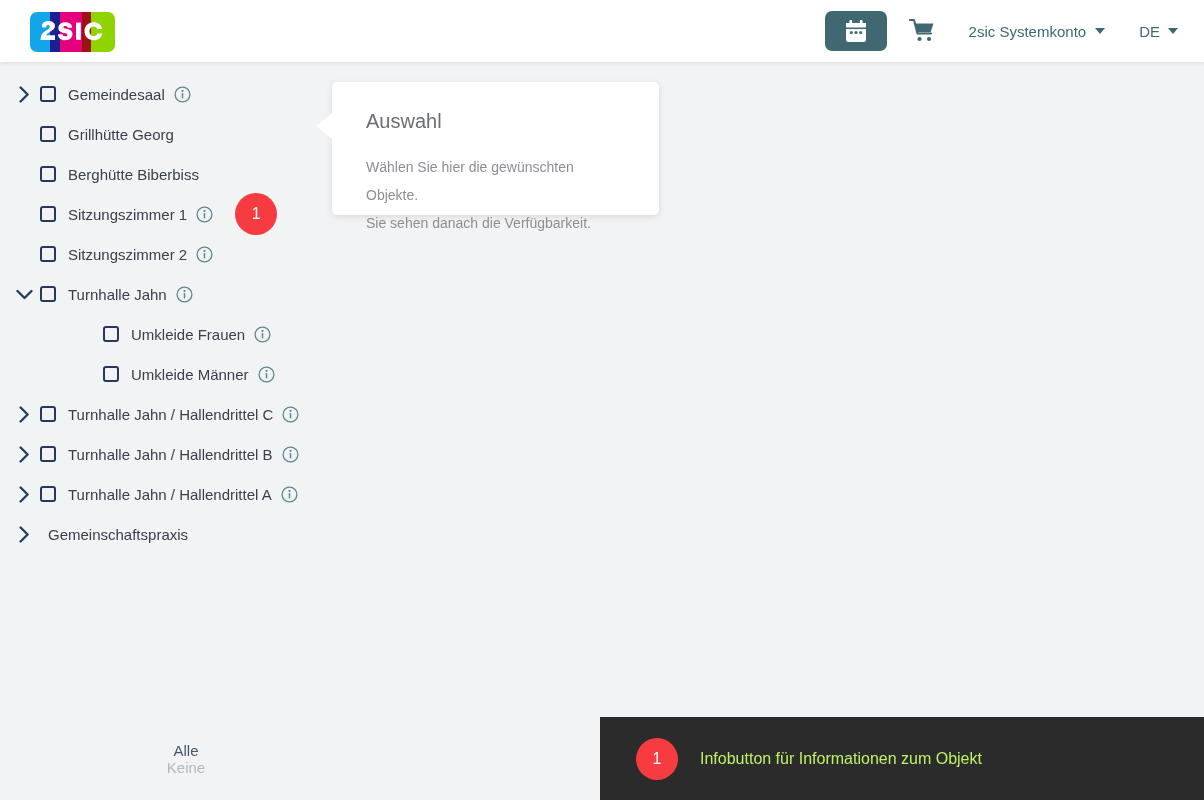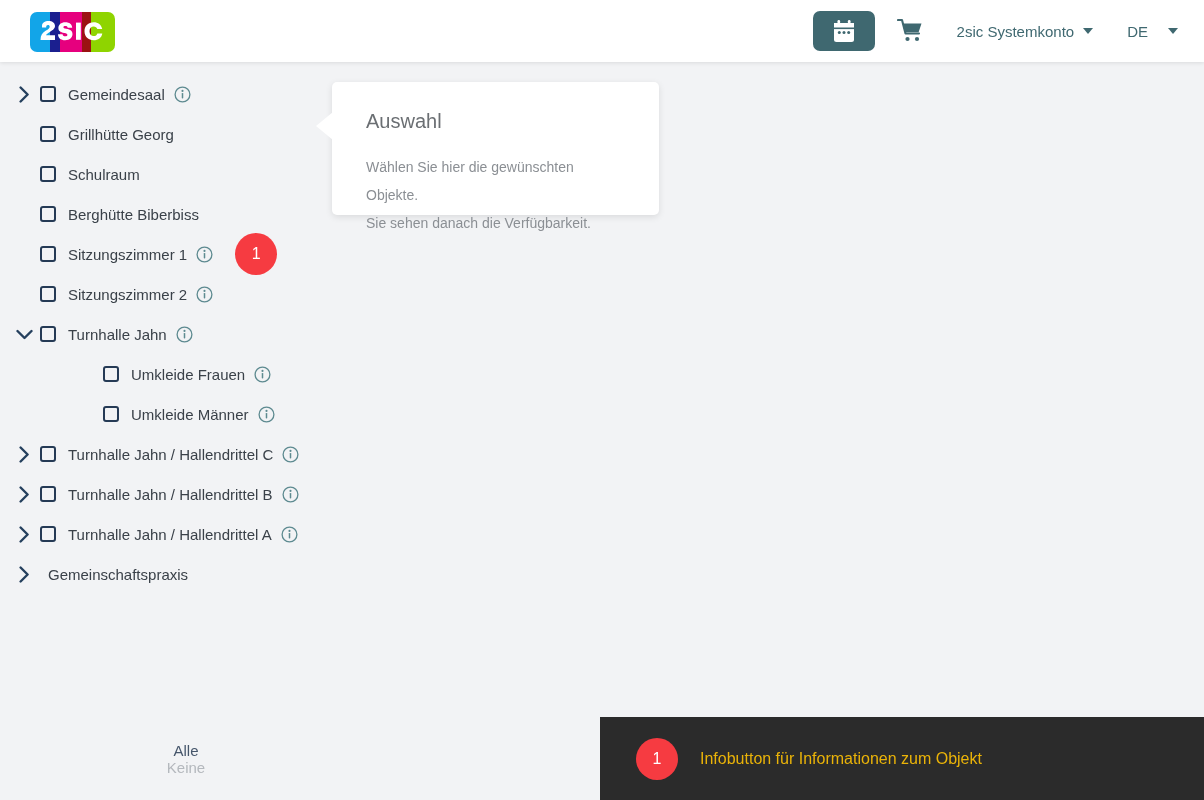--- a/index.html
+++ b/index.html
@@ -56,21 +56,21 @@
     display: flex; align-items: center; justify-content: center;
     margin-right: 24px;
     cursor: pointer;
   }
   .acct {
     display: flex; align-items: center; gap: 9px;
     color: #3f6870; font-size: 15px;
     cursor: pointer; margin-right: 34px;
   }
   .lang {
-    display: flex; align-items: center; gap: 20px;
+    display: flex; align-items: center; gap: 8px;
     color: #3f6870; font-size: 15px;
     cursor: pointer; margin-right: 26px;
   }
   .caret {
     width: 0; height: 0;
     border-left: 5px solid transparent;
     border-right: 5px solid transparent;
     border-top: 6px solid #3f6870;
   }
 
@@ -177,21 +177,21 @@
     position: absolute;
     left: 600px; top: 717px;
     width: 604px; height: 83px;
     background: #2b2b2b;
     display: flex; align-items: center;
     padding-left: 36px;
     z-index: 25;
   }
   .hintbar .badge { margin-left: 0; }
   .hint-text {
-    color: #eab308;
+    color: #bef264;
     font-size: 16px;
     margin-left: 22px;
   }
 </style>
 </head>
 <body>
 
 <div class="header">
 
   <div class="logo">
@@ -265,25 +265,20 @@
         </svg></div>
     </div>
     <div class="row">
       <div class="chev spacer"></div>
       <div class="cb"></div>
       <div class="label">Grillhütte Georg</div>
     </div>
     <div class="row">
       <div class="chev spacer"></div>
       <div class="cb"></div>
-      <div class="label">Schulraum</div>
-    </div>
-    <div class="row">
-      <div class="chev spacer"></div>
-      <div class="cb"></div>
       <div class="label">Berghütte Biberbiss</div>
     </div>
     <div class="row">
       <div class="chev spacer"></div>
       <div class="cb"></div>
       <div class="label">Sitzungszimmer 1</div>
       <div class="info"><svg width="17" height="17" viewBox="0 0 17 17">
           <circle cx="8.5" cy="8.5" r="7.4" stroke="#5d8a90" stroke-width="1.3" fill="none"></circle>
           <circle cx="8.5" cy="4.9" r="1.05" fill="#5d8a90"></circle>
           <rect x="7.75" y="6.9" width="1.5" height="5.6" rx="0.7" fill="#5d8a90"></rect>

